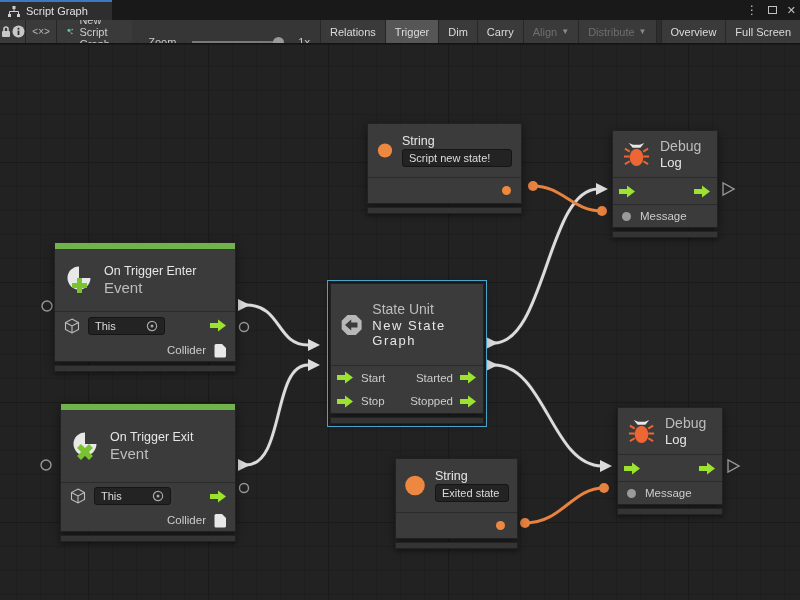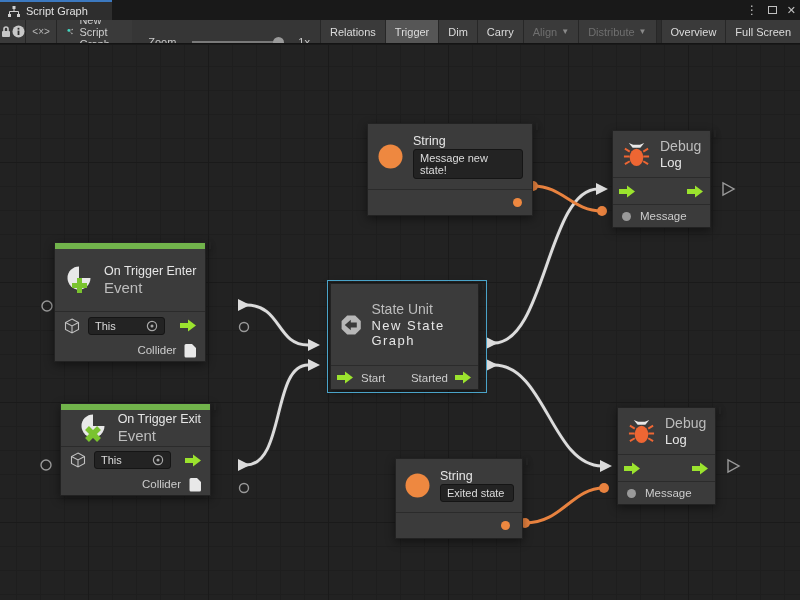--- a/index.html
+++ b/index.html
@@ -45,21 +45,21 @@
     background-image:
       linear-gradient(#1a1a1a 1px, transparent 1px),
       linear-gradient(90deg, #1a1a1a 1px, transparent 1px),
       linear-gradient(#1e1e1e 1px, transparent 1px),
       linear-gradient(90deg, #1e1e1e 1px, transparent 1px);
     background-size:120px 120px,120px 120px,24px 24px,24px 24px;
     background-position:0 117px,88px 0,0 21px,16px 0; }
   #wires { position:absolute; left:0; top:0; z-index:1; }
 
   
-  .node { position:absolute; z-index:2; display:flex; flex-direction:row; gap:3px; }
+  .node { position:absolute; z-index:2; display:flex; flex-direction:column; gap:3px; }
   .node-main { background:#3b3b3b; border:1px solid #222; box-shadow:0 3px 9px rgba(0,0,0,.45); }
   .node-footer { height:7px; background:#343434; border:1px solid #222;
                  box-shadow:0 2px 5px rgba(0,0,0,.4); }
   .node.selected { outline:1px solid #4aa3c8; outline-offset:2px; }
   .event-bar { height:6px; background:#71b34b; }
   .hdr { display:flex; align-items:center; gap:9px; padding:6px 9px; }
   .hdr-text { display:flex; flex-direction:column; gap:1px; }
   .title { color:#e6e6e6; font-size:12.5px; }
   .kicker { color:#bdbdbd; font-size:14px; }
   .sub { color:#bdbdbd; font-size:15px; }
@@ -213,21 +213,21 @@
 
   <div class="node" style="left:367px; top:123px; width:155px;">
     <div class="node-main">
       <div class="hdr" style="padding:10px 9px;">
         <svg width="27" height="27" viewBox="0 0 27 27">
           <circle cx="13.5" cy="13.5" r="12" fill="#ee8840"></circle>
         </svg>
         <div class="hdr-text">
           <div class="title">String</div>
           <div class="field" style="width:110px;">
-            <span>Message new state!</span>
+            <span>Script new state!</span>
           </div>
         </div>
       </div>
       <div class="row" style="height:26px; justify-content:flex-end; padding-right:10px;">
         <span class="port-dot"></span>
       </div>
     </div>
     <div class="node-footer"></div>
   </div>
 
@@ -322,28 +322,42 @@
             </svg>
           <span class="plabel">Start</span>
         </span>
         <span style="display:flex; align-items:center; gap:7px;">
           <span class="plabel">Started</span>
           <svg width="17" height="13" viewBox="0 0 17 13">
               <path d="M0 4 H8 V0.5 L16 6.5 L8 12.5 V9 H0 Z" fill="#9be32e"></path>
             </svg>
         </span>
       </div>
+      <div class="row" style="height:24px; justify-content:space-between; padding:0 6px; border-top:none;">
+        <span style="display:flex; align-items:center; gap:7px;">
+          <svg width="17" height="13" viewBox="0 0 17 13">
+              <path d="M0 4 H8 V0.5 L16 6.5 L8 12.5 V9 H0 Z" fill="#9be32e"></path>
+            </svg>
+          <span class="plabel">Stop</span>
+        </span>
+        <span style="display:flex; align-items:center; gap:7px;">
+          <span class="plabel">Stopped</span>
+          <svg width="17" height="13" viewBox="0 0 17 13">
+              <path d="M0 4 H8 V0.5 L16 6.5 L8 12.5 V9 H0 Z" fill="#9be32e"></path>
+            </svg>
+        </span>
+      </div>
     </div>
     <div class="node-footer"></div>
   </div>
 
   <div class="node" style="left:60px; top:403px; width:176px;">
     <div class="node-main">
       <div class="event-bar"></div>
-      <div class="hdr" style="padding:2px 9px;justify-content:flex-end;">
+      <div class="hdr" style="padding:20px 9px;">
         <svg width="31" height="31" viewBox="0 0 31 31">
           <circle cx="15" cy="13" r="11.5" fill="#e8e8e8"></circle>
           <rect x="15" y="0" width="16" height="13" fill="#3b3b3b"></rect>
           <path d="M9 15 L21 27 M21 15 L9 27" stroke="#7ac32f" stroke-width="5.5"></path>
         </svg>
         <div class="hdr-text">
           <div class="title">On Trigger Exit</div>
           <div class="sub">Event</div>
         </div>
       </div>

